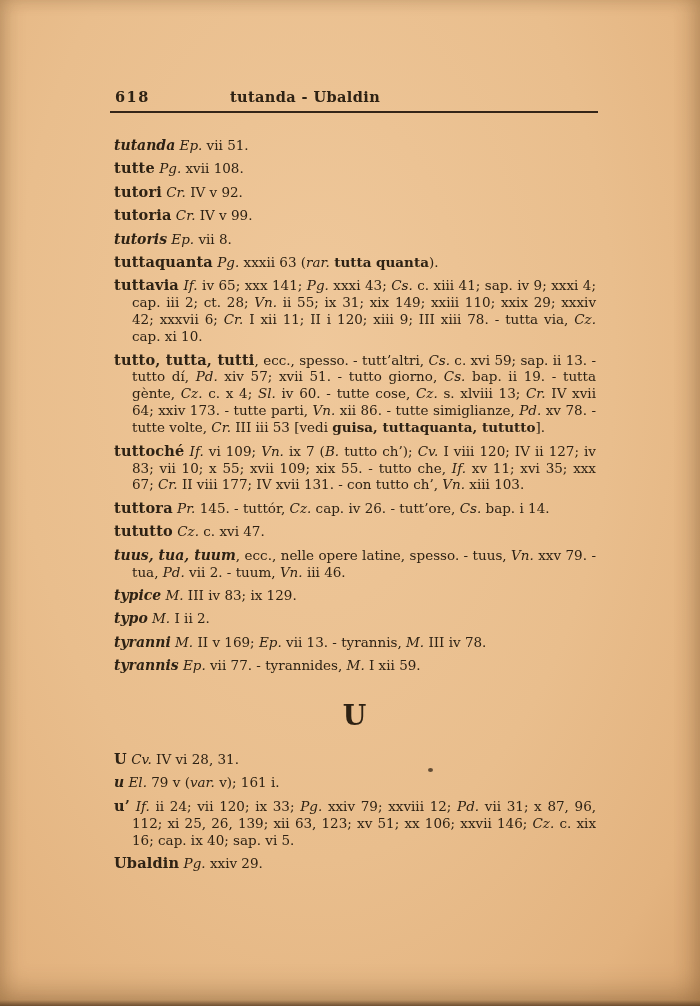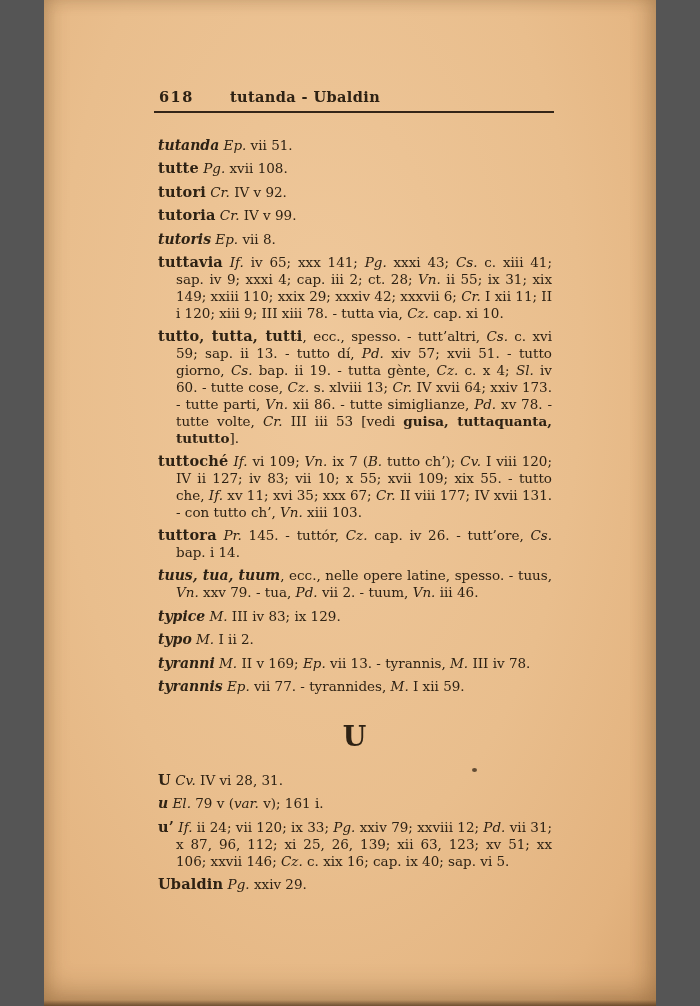--- a/index.html
+++ b/index.html
@@ -1,18 +1,18 @@
 <!DOCTYPE html>
 <html><head>
 <meta charset="utf-8">
 <style>
   html,body{margin:0;padding:0;background:#555;}
   .page{
     position:relative;
-    width:612px;height:1006px;
+    width:700px;height:1006px;
     margin:0 auto;
     background:radial-gradient(ellipse at 45% 35%, #efc89b 0%, #e9be8d 55%, #e3b37f 85%, #d9a671 100%);
     color:#2e2214;
     font-family:"DejaVu Serif", serif;
     overflow:hidden;
     box-shadow:inset 0 -16px 24px rgba(92,58,24,.30), inset -10px 0 18px rgba(92,58,24,.14), inset 6px 0 14px rgba(92,58,24,.10);
   }
   .scan-line{
     position:absolute;left:0;bottom:0;width:100%;height:6px;
     background:linear-gradient(to bottom, rgba(60,35,15,0), rgba(55,32,14,.55));
@@ -52,24 +52,26 @@
       <span class="page-number">618</span>
       <span class="running-title">tutanda - Ubaldin</span>
     </div>
     <div class="rule"></div>
     <main>
         <p class="entry"><span class="s-hbi">tutanda</span><span class="s-r"> </span><span class="s-i">Ep.</span><span class="s-r"> vii 51.</span></p>
         <p class="entry"><span class="s-hb">tutte</span><span class="s-r"> </span><span class="s-i">Pg.</span><span class="s-r"> xvii 108.</span></p>
         <p class="entry"><span class="s-hb">tutori</span><span class="s-r"> </span><span class="s-i">Cr.</span><span class="s-r"> IV v 92.</span></p>
         <p class="entry"><span class="s-hb">tutoria</span><span class="s-r"> </span><span class="s-i">Cr.</span><span class="s-r"> IV v 99.</span></p>
         <p class="entry"><span class="s-hbi">tutoris</span><span class="s-r"> </span><span class="s-i">Ep.</span><span class="s-r"> vii 8.</span></p>
+        <p class="entry"><span class="s-hb">tuttaquanta</span><span class="s-r"> </span><span class="s-i">Pg.</span><span class="s-r"> xxxii 63 (</span><span class="s-i">rar.</span><span class="s-r"> </span><span class="s-b">tutta quanta</span><span class="s-r">).</span></p>
         <p class="entry"><span class="s-hb">tuttavia</span><span class="s-r"> </span><span class="s-i">If.</span><span class="s-r"> iv 65; xxx 141; </span><span class="s-i">Pg.</span><span class="s-r"> xxxi 43; </span><span class="s-i">Cs.</span><span class="s-r"> c. xiii 41; sap. iv 9; xxxi 4; cap. iii 2; ct. 28; </span><span class="s-i">Vn.</span><span class="s-r"> ii 55; ix 31; xix 149; xxiii 110; xxix 29; xxxiv 42; xxxvii 6; </span><span class="s-i">Cr.</span><span class="s-r"> I xii 11; II i 120; xiii 9; III xiii 78. - tutta via, </span><span class="s-i">Cz.</span><span class="s-r"> cap. xi 10.</span></p>
         <p class="entry"><span class="s-hb">tutto, tutta, tutti</span><span class="s-r">, ecc., spesso. - tutt’altri, </span><span class="s-i">Cs.</span><span class="s-r"> c. xvi 59; sap. ii 13. - tutto dí, </span><span class="s-i">Pd.</span><span class="s-r"> xiv 57; xvii 51. - tutto giorno, </span><span class="s-i">Cs.</span><span class="s-r"> bap. ii 19. - tutta gènte, </span><span class="s-i">Cz.</span><span class="s-r"> c. x 4; </span><span class="s-i">Sl.</span><span class="s-r"> iv 60. - tutte cose, </span><span class="s-i">Cz.</span><span class="s-r"> s. xlviii 13; </span><span class="s-i">Cr.</span><span class="s-r"> IV xvii 64; xxiv 173. - tutte parti, </span><span class="s-i">Vn.</span><span class="s-r"> xii 86. - tutte simiglianze, </span><span class="s-i">Pd.</span><span class="s-r"> xv 78. - tutte volte, </span><span class="s-i">Cr.</span><span class="s-r"> III iii 53 [vedi </span><span class="s-b">guisa, tuttaquanta, tututto</span><span class="s-r">].</span></p>
         <p class="entry"><span class="s-hb">tuttoché</span><span class="s-r"> </span><span class="s-i">If.</span><span class="s-r"> vi 109; </span><span class="s-i">Vn.</span><span class="s-r"> ix 7 (</span><span class="s-i">B.</span><span class="s-r"> tutto ch’); </span><span class="s-i">Cv.</span><span class="s-r"> I viii 120; IV ii 127; iv 83; vii 10; x 55; xvii 109; xix 55. - tutto che, </span><span class="s-i">If.</span><span class="s-r"> xv 11; xvi 35; xxx 67; </span><span class="s-i">Cr.</span><span class="s-r"> II viii 177; IV xvii 131. - con tutto ch’, </span><span class="s-i">Vn.</span><span class="s-r"> xiii 103.</span></p>
         <p class="entry"><span class="s-hb">tuttora</span><span class="s-r"> </span><span class="s-i">Pr.</span><span class="s-r"> 145. - tuttór, </span><span class="s-i">Cz.</span><span class="s-r"> cap. iv 26. - tutt’ore, </span><span class="s-i">Cs.</span><span class="s-r"> bap. i 14.</span></p>
+        <p class="entry"><span class="s-hb">tututto</span><span class="s-r"> </span><span class="s-i">Cz.</span><span class="s-r"> c. xvi 47.</span></p>
         <p class="entry"><span class="s-hbi">tuus, tua, tuum</span><span class="s-r">, ecc., nelle opere latine, spesso. - tuus, </span><span class="s-i">Vn.</span><span class="s-r"> xxv 79. - tua, </span><span class="s-i">Pd.</span><span class="s-r"> vii 2. - tuum, </span><span class="s-i">Vn.</span><span class="s-r"> iii 46.</span></p>
         <p class="entry"><span class="s-hbi">typice</span><span class="s-r"> </span><span class="s-i">M.</span><span class="s-r"> III iv 83; ix 129.</span></p>
         <p class="entry"><span class="s-hbi">typo</span><span class="s-r"> </span><span class="s-i">M.</span><span class="s-r"> I ii 2.</span></p>
         <p class="entry"><span class="s-hbi">tyranni</span><span class="s-r"> </span><span class="s-i">M.</span><span class="s-r"> II v 169; </span><span class="s-i">Ep.</span><span class="s-r"> vii 13. - tyrannis, </span><span class="s-i">M.</span><span class="s-r"> III iv 78.</span></p>
         <p class="entry"><span class="s-hbi">tyrannis</span><span class="s-r"> </span><span class="s-i">Ep.</span><span class="s-r"> vii 77. - tyrannides, </span><span class="s-i">M.</span><span class="s-r"> I xii 59.</span></p>
         <div class="section-heading">U</div>
         <p class="entry"><span class="s-hb">U</span><span class="s-r"> </span><span class="s-i">Cv.</span><span class="s-r"> IV vi 28, 31.</span></p>
         <p class="entry"><span class="s-hbi">u</span><span class="s-r"> </span><span class="s-i">El.</span><span class="s-r"> 79 v (</span><span class="s-i">var.</span><span class="s-r"> v); 161 i.</span></p>
         <p class="entry"><span class="s-hb">u’</span><span class="s-r"> </span><span class="s-i">If.</span><span class="s-r"> ii 24; vii 120; ix 33; </span><span class="s-i">Pg.</span><span class="s-r"> xxiv 79; xxviii 12; </span><span class="s-i">Pd.</span><span class="s-r"> vii 31; x 87, 96, 112; xi 25, 26, 139; xii 63, 123; xv 51; xx 106; xxvii 146; </span><span class="s-i">Cz.</span><span class="s-r"> c. xix 16; cap. ix 40; sap. vi 5.</span></p>
         <p class="entry"><span class="s-hb">Ubaldin</span><span class="s-r"> </span><span class="s-i">Pg.</span><span class="s-r"> xxiv 29.</span></p>

